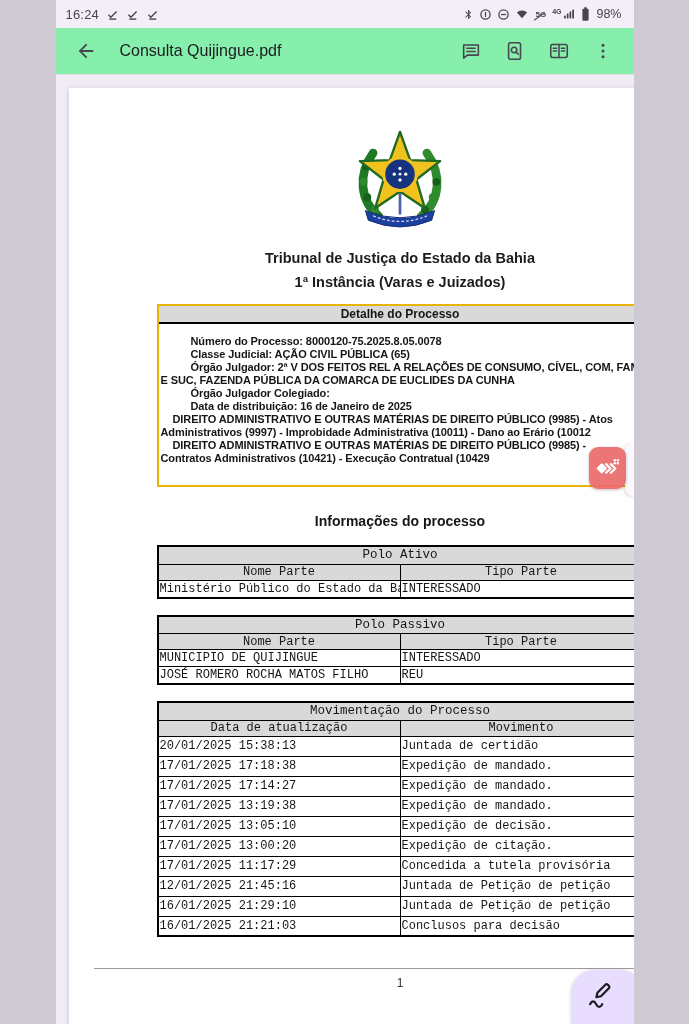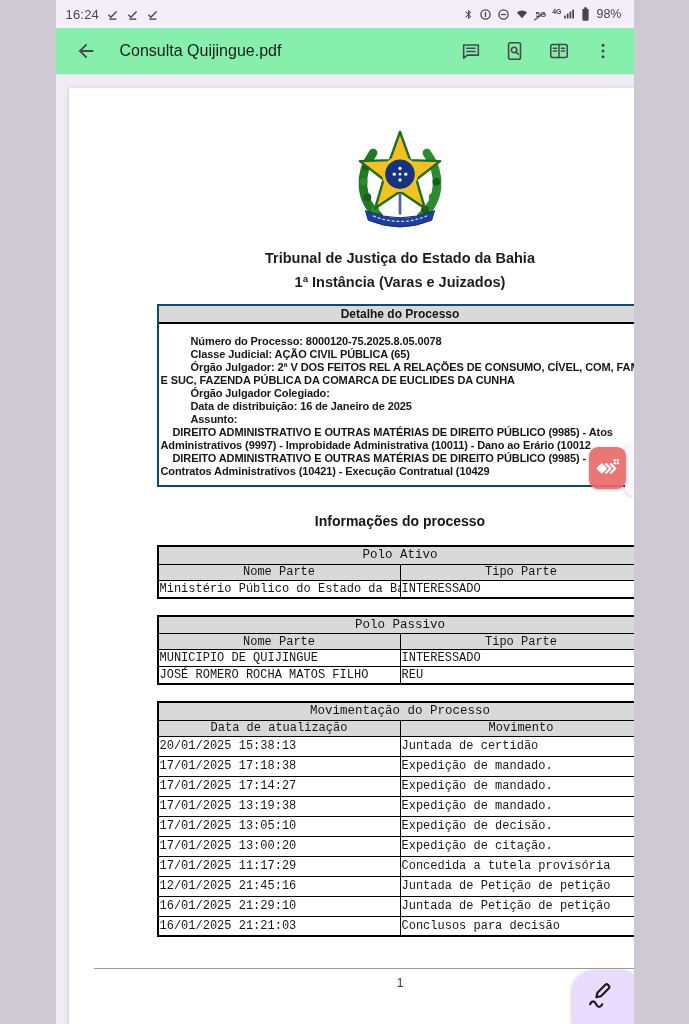--- a/index.html
+++ b/index.html
@@ -35,21 +35,21 @@
   .viewer { position:absolute; left:0; top:76px; right:0; bottom:0; }
   .pdf-page {
     position:absolute; left:13px; top:12px; width:663px; height:960px;
     background:#ffffff; box-shadow:0 1px 4px rgba(60,50,70,.25);
     color:#161616; overflow:hidden;
   }
   .crest { display:block; margin:40px auto 0; }
   .court-title { text-align:center; font-weight:bold; font-size:14.5px; line-height:18px; color:#1c1c1c; }
   .t1 { margin-top:21px; }
   .t2 { margin-top:6px; }
-  .detail-box { width:487px; height:183px; margin:13px auto 0; border:2px solid #0c4a6e; }
+  .detail-box { width:487px; height:183px; margin:13px auto 0; border:2px solid #eab308; }
   .box-title { background:#d9d9d9; border-bottom:2px solid #000; text-align:center;
     font-weight:bold; font-size:12px; line-height:16px; height:18px; }
   .detail-body { padding:11px 2px 0 2px; font-weight:bold; font-size:11px;
     line-height:13px; letter-spacing:-0.1px; height:159px; overflow:hidden; }
   .dline { text-indent:30px; }
   .dline.assunto { text-indent:12px; }
   .section-heading { margin-top:26px; text-align:center; font-weight:bold; font-size:14px; }
   .doc-table { width:487px; margin:16px auto 0; border-collapse:collapse; border:2px solid #000; table-layout:fixed; }
   .doc-table td, .doc-table th { border:1px solid #000; overflow:hidden; white-space:nowrap;font-family:Liberation Mono, monospace; }
   .tbl-title td { background:#d9d9d9; text-align:center; font-weight:normal; font-size:12.5px; height:18px; }
@@ -208,21 +208,20 @@
       <div class="court-title t2">1ª Instância (Varas e Juizados)</div>
 
       <div class="detail-box">
         <div class="box-title">Detalhe do Processo</div>
         <div class="detail-body">
           <div class="dline">Número do Processo: 8000120-75.2025.8.05.0078</div>
           <div class="dline">Classe Judicial: AÇÃO CIVIL PÚBLICA (65)</div>
           <div class="dline">Órgão Julgador: 2ª V DOS FEITOS REL A RELAÇÕES DE CONSUMO, CÍVEL, COM, FAM E SUC, FAZENDA PÚBLICA DA COMARCA DE EUCLIDES DA CUNHA</div>
           <div class="dline">Órgão Julgador Colegiado:</div>
           <div class="dline">Data de distribuição: 16 de Janeiro de 2025</div>
-          <div class="dline">Assunto:</div>
           <div class="dline assunto">DIREITO ADMINISTRATIVO E OUTRAS MATÉRIAS DE DIREITO PÚBLICO (9985)  -  Atos Administrativos (9997)  -  Improbidade Administrativa (10011)  -  Dano ao Erário (10012</div>
           <div class="dline assunto">DIREITO ADMINISTRATIVO E OUTRAS MATÉRIAS DE DIREITO PÚBLICO (9985)  -  Contratos Administrativos (10421)  -  Execução Contratual (10429</div>
         </div>
       </div>
 
       <div class="section-heading">Informações do processo</div>
 
       <table class="doc-table">
         <tbody>
             <tr class="tbl-title">

